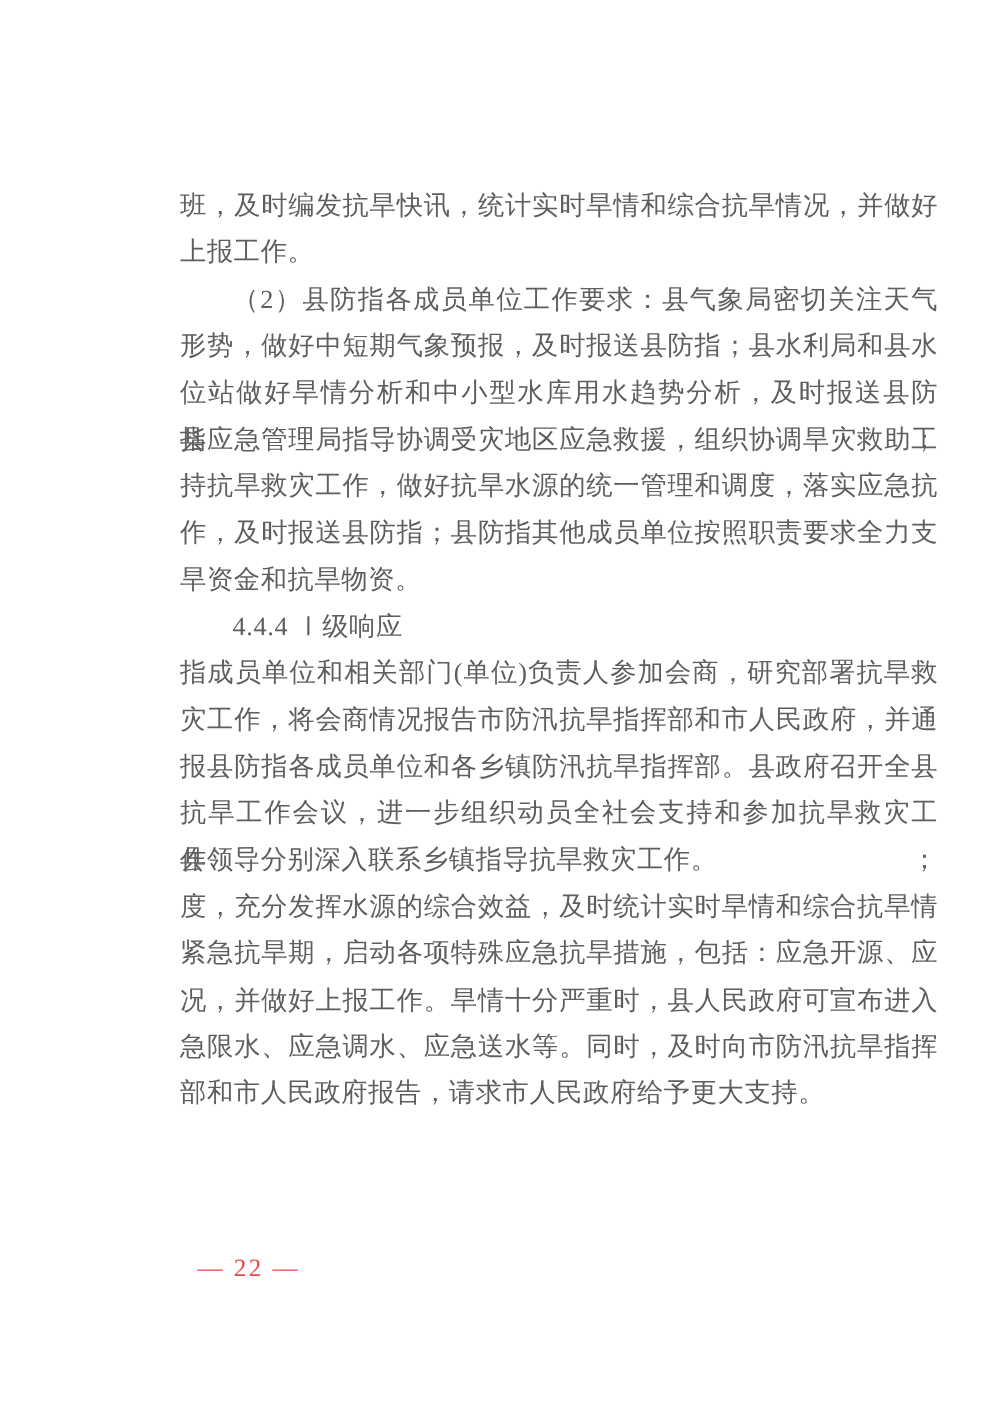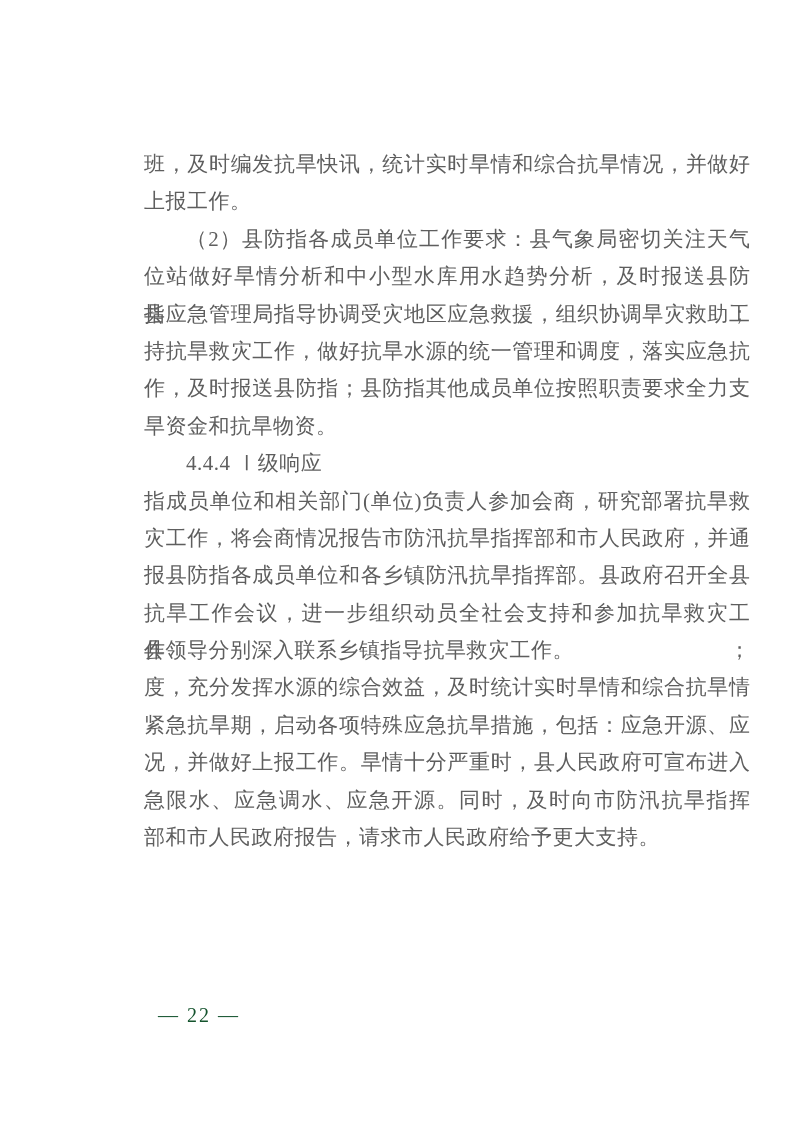--- a/index.html
+++ b/index.html
@@ -38,43 +38,44 @@
   }
   .line.indent {
     text-indent: 2em;
   }
   .footer {
     position: absolute;
     left: 121px;
     top: 1000px;
     font-size: 20px;
     line-height: 30px;
-    color: #14532d;
+    color: #ef4444;
     letter-spacing: 2px;
   }
 </style>
 </head>
 <body>
 
 <div class="page">
   <div class="textblock" id="textblock">
       <div class="line justify">班，及时编发抗旱快讯，统计实时旱情和综合抗旱情况，并做好</div>
       <div class="line">上报工作。</div>
       <div class="line justify indent">（2）县防指各成员单位工作要求：县气象局密切关注天气</div>
+      <div class="line justify">形势，做好中短期气象预报，及时报送县防指；县水利局和县水</div>
       <div class="line justify">位站做好旱情分析和中小型水库用水趋势分析，及时报送县防指；</div>
       <div class="line justify">县应急管理局指导协调受灾地区应急救援，组织协调旱灾救助工</div>
       <div class="line justify">持抗旱救灾工作，做好抗旱水源的统一管理和调度，落实应急抗</div>
       <div class="line justify">作，及时报送县防指；县防指其他成员单位按照职责要求全力支</div>
       <div class="line">旱资金和抗旱物资。</div>
       <div class="line indent">4.4.4 Ⅰ级响应</div>
       <div class="line justify">指成员单位和相关部门(单位)负责人参加会商，研究部署抗旱救</div>
       <div class="line justify">灾工作，将会商情况报告市防汛抗旱指挥部和市人民政府，并通</div>
       <div class="line justify">报县防指各成员单位和各乡镇防汛抗旱指挥部。县政府召开全县</div>
       <div class="line justify">抗旱工作会议，进一步组织动员全社会支持和参加抗旱救灾工作；</div>
       <div class="line">县领导分别深入联系乡镇指导抗旱救灾工作。</div>
       <div class="line justify">度，充分发挥水源的综合效益，及时统计实时旱情和综合抗旱情</div>
       <div class="line justify">紧急抗旱期，启动各项特殊应急抗旱措施，包括：应急开源、应</div>
       <div class="line justify">况，并做好上报工作。旱情十分严重时，县人民政府可宣布进入</div>
-      <div class="line justify">急限水、应急调水、应急开源。同时，及时向市防汛抗旱指挥</div>
+      <div class="line justify">急限水、应急调水、应急送水等。同时，及时向市防汛抗旱指挥</div>
       <div class="line">部和市人民政府报告，请求市人民政府给予更大支持。</div>
     </div>
   <div class="footer">— 22 —</div>
 </div>
 
 </body></html>

